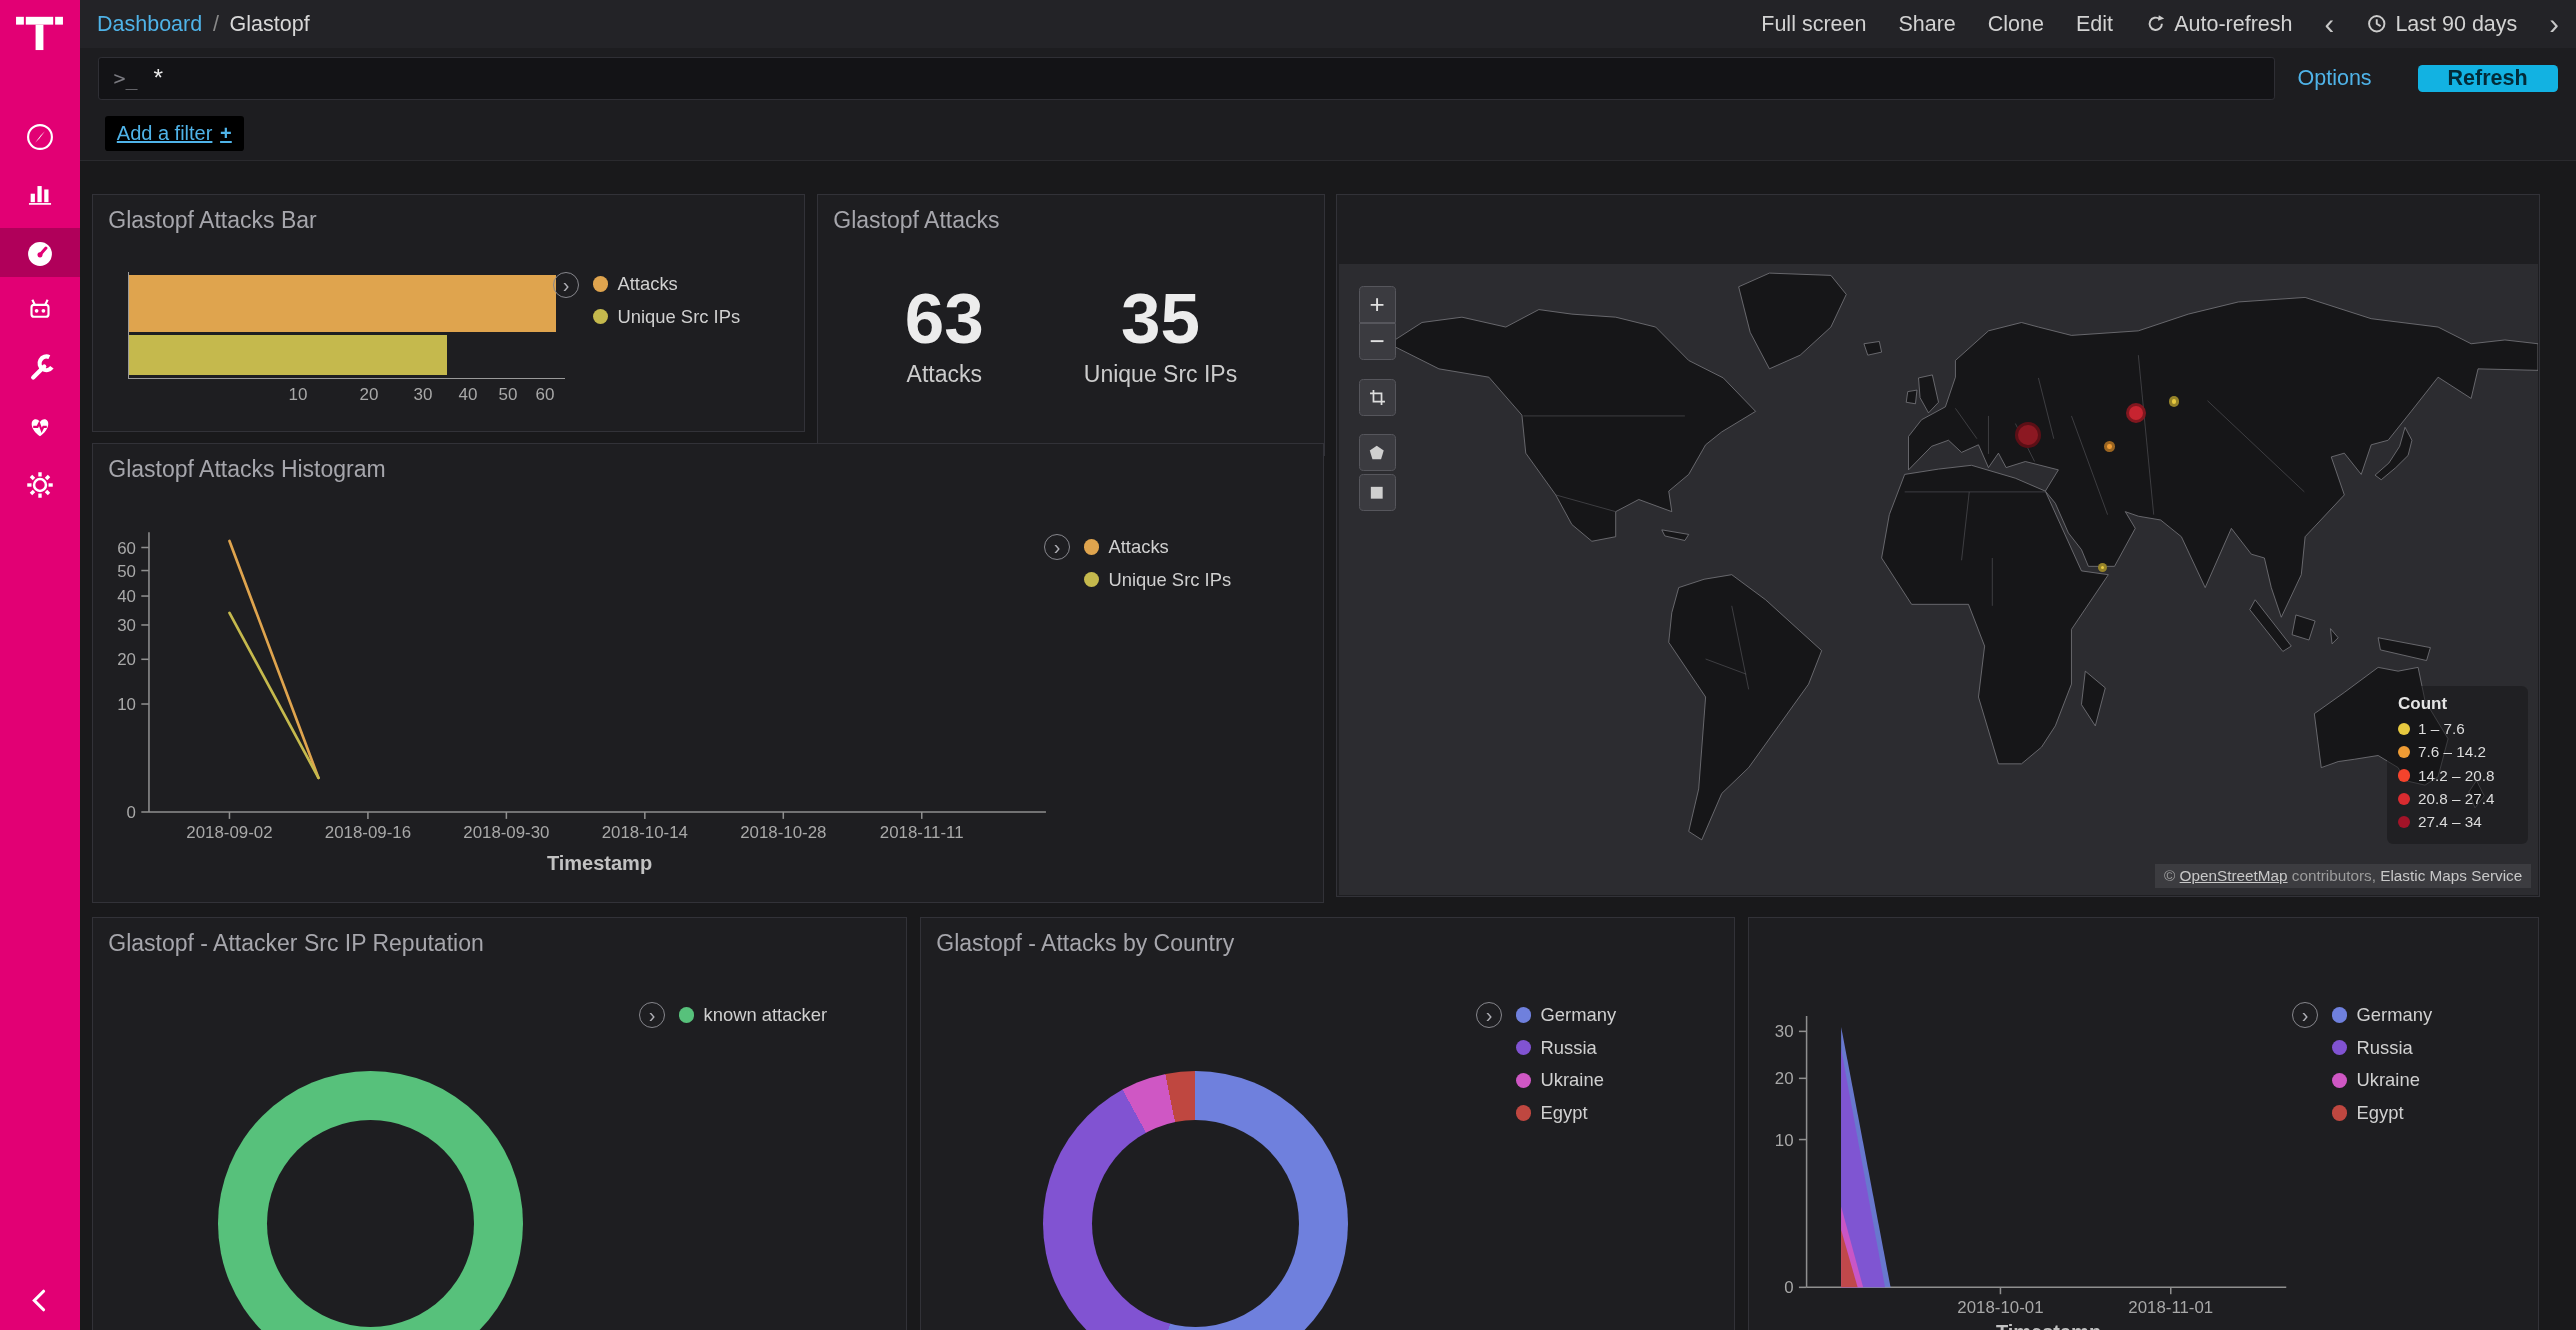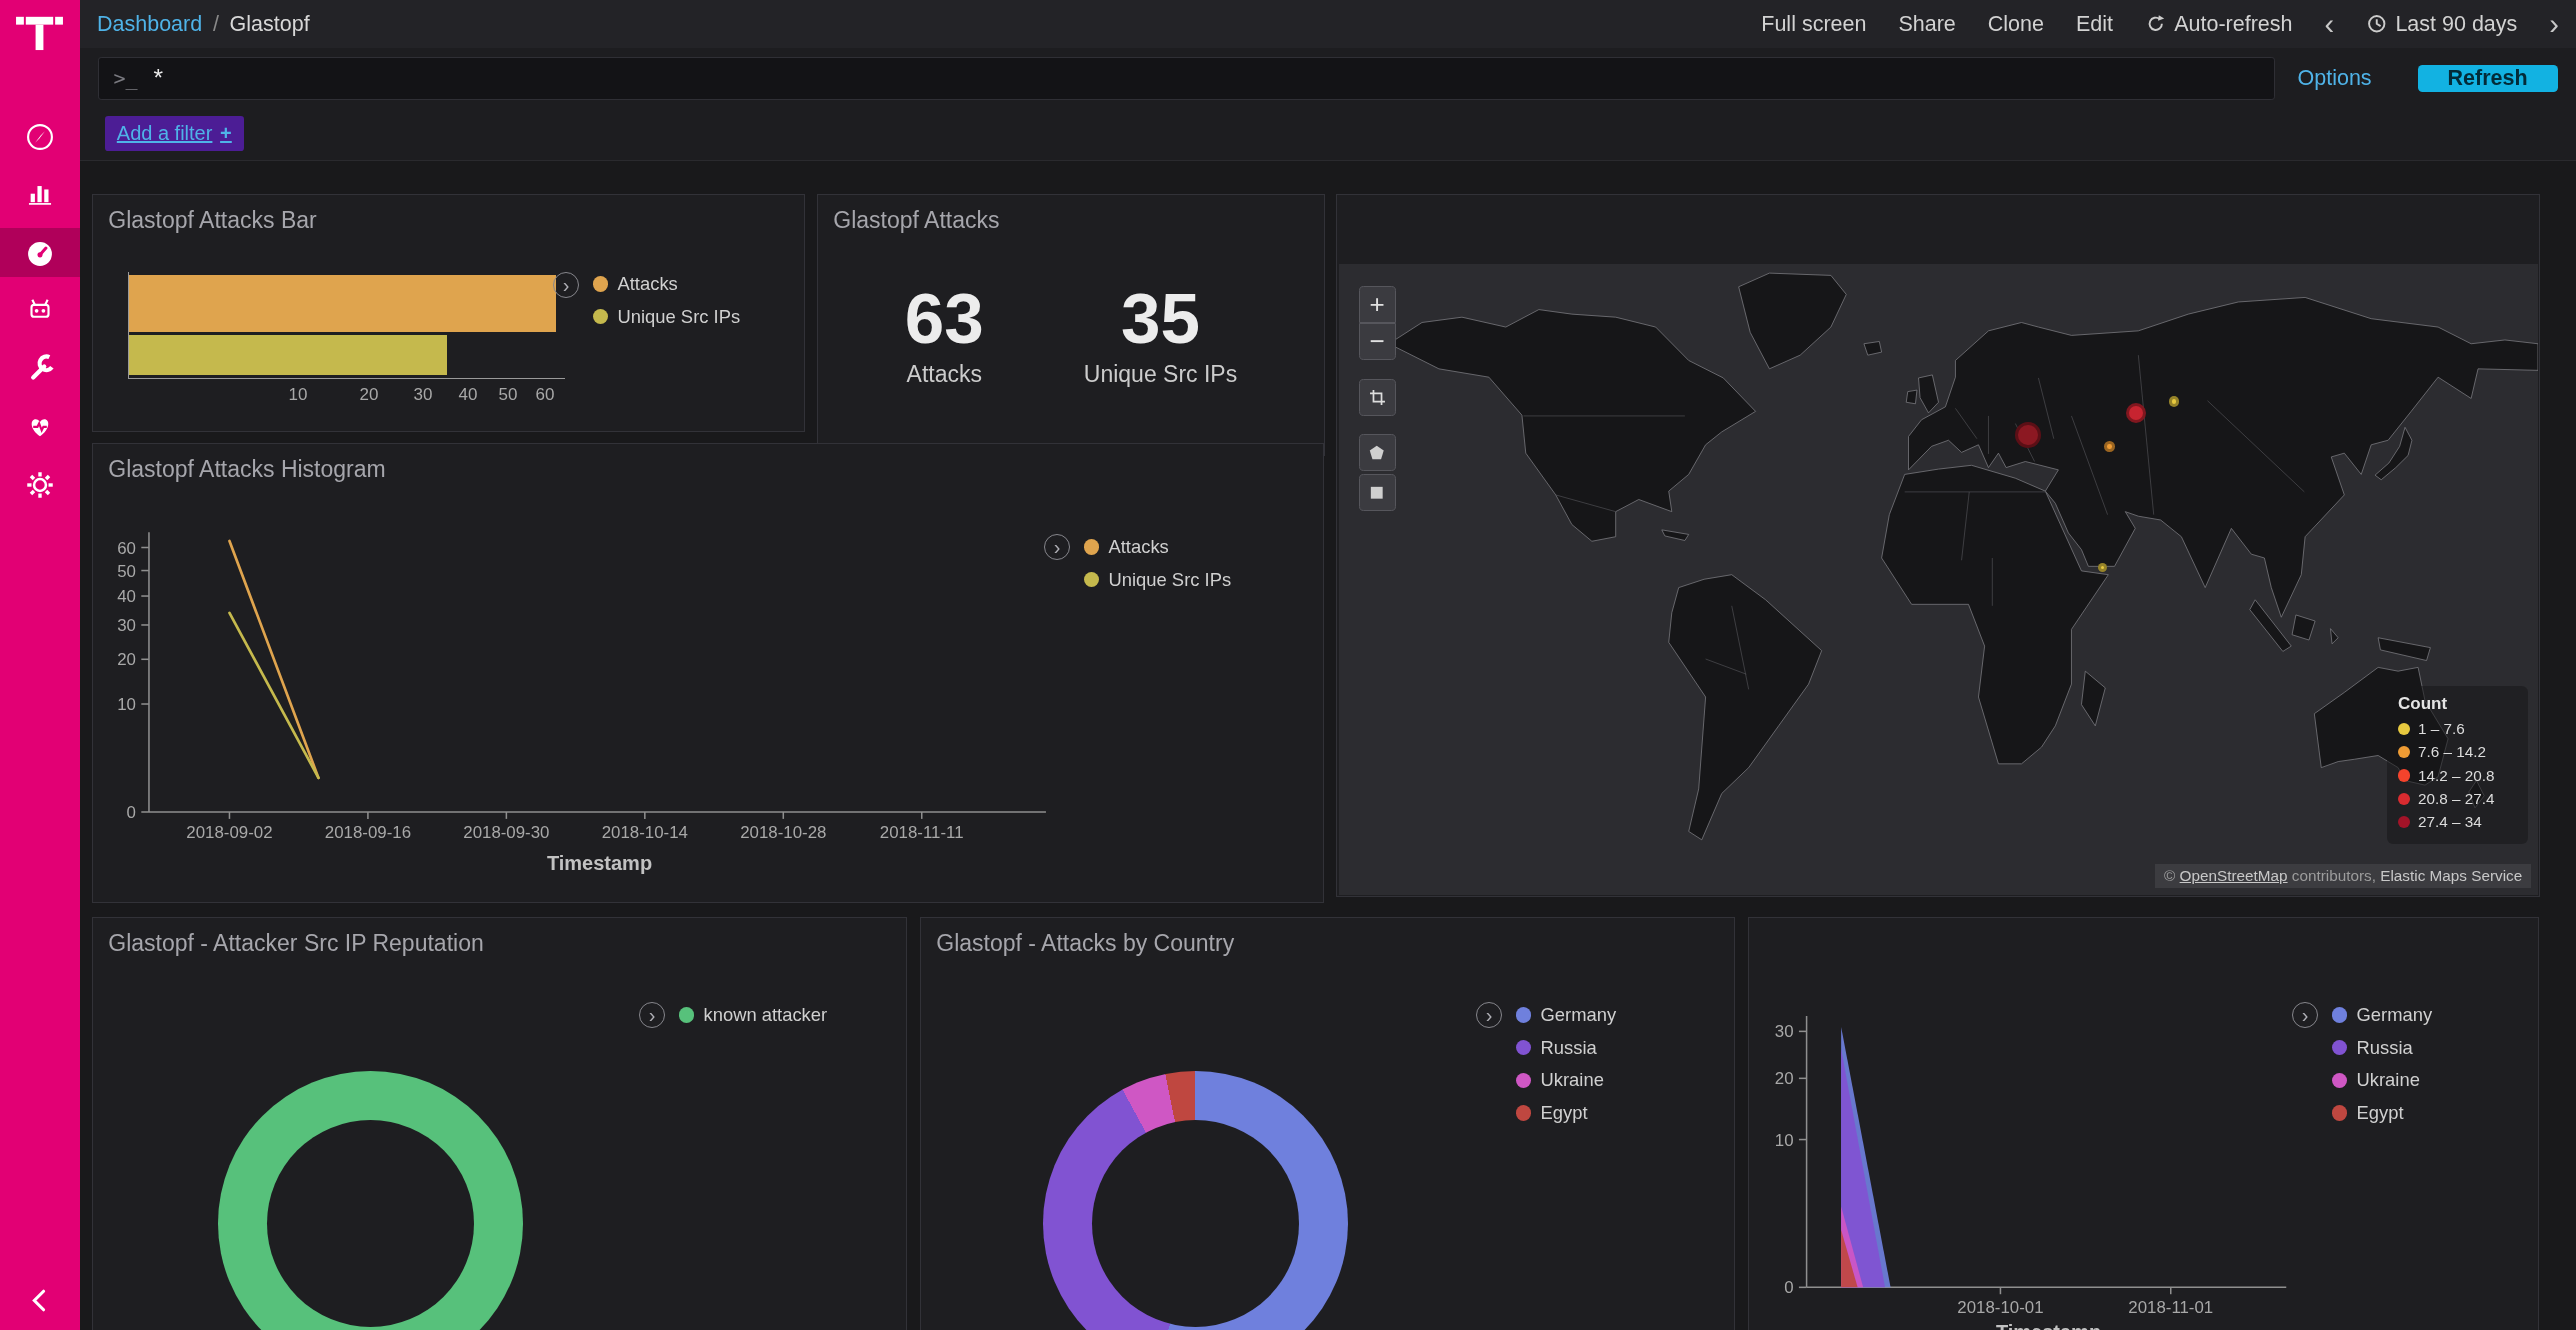--- a/index.html
+++ b/index.html
@@ -30,21 +30,21 @@
                display:flex;align-items:center;padding:0 14px;gap:14px;}
   .prompt{font-family:"DejaVu Sans Mono",monospace;color:#7a7a80;font-size:20px;}
   .query-input input{flex:1;background:transparent;border:none;outline:none;color:#ececec;
                      font-size:24.5px;font-family:"Liberation Sans",sans-serif;}
   .options{color:#4fb3e8;font-size:21.5px;cursor:pointer;margin-right:23px;}
   .refresh-btn{width:140px;height:27px;background:#12b2e2;color:#032b38;font-size:21.5px;font-weight:bold;
                border:none;border-radius:4.6px;cursor:pointer;font-family:inherit;}
 
   .filterrow{position:absolute;left:80px;top:107px;right:0;height:54px;background:#1d1d20;
              border-bottom:1.5px solid #2a2a2e;display:flex;align-items:center;padding:0 24.5px;}
-  .add-filter{font-size:20px;color:#4fb3e8;background:#4c1d95;padding:6.1px 12.3px;border-radius:3.1px;
+  .add-filter{font-size:20px;color:#4fb3e8;background:#000000;padding:6.1px 12.3px;border-radius:3.1px;
               cursor:pointer;text-decoration:underline;display:inline-flex;gap:7.7px;}
   .add-filter .plus{font-weight:bold;text-decoration:none;}
 
   
   .panel{position:absolute;background:#1e1e21;border:1.5px solid #323238;}
   .panel-title{padding:12.3px 15.3px;font-size:23px;color:#a6a6ac;}
   #p1{left:92px;top:194px;width:713px;height:238px;}
   #p2{left:817px;top:194px;width:508px;height:262px;}
   #p3{left:1336px;top:194px;width:1204px;height:703px;}
   #p4{left:92px;top:443px;width:1232px;height:460px;}

